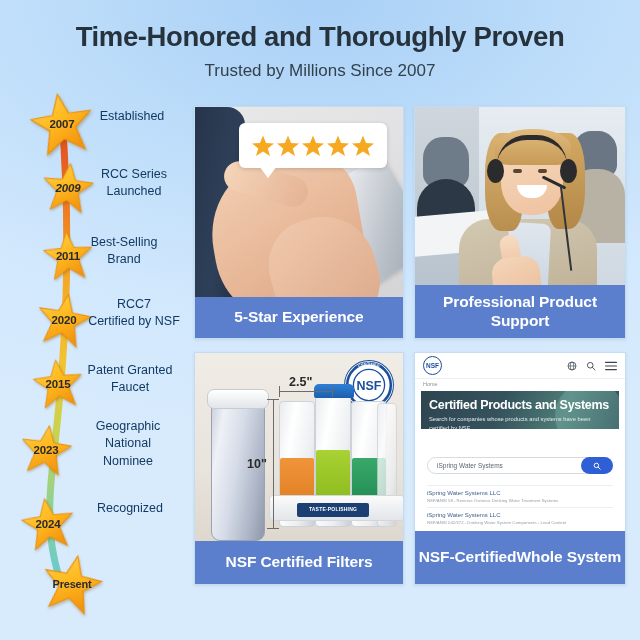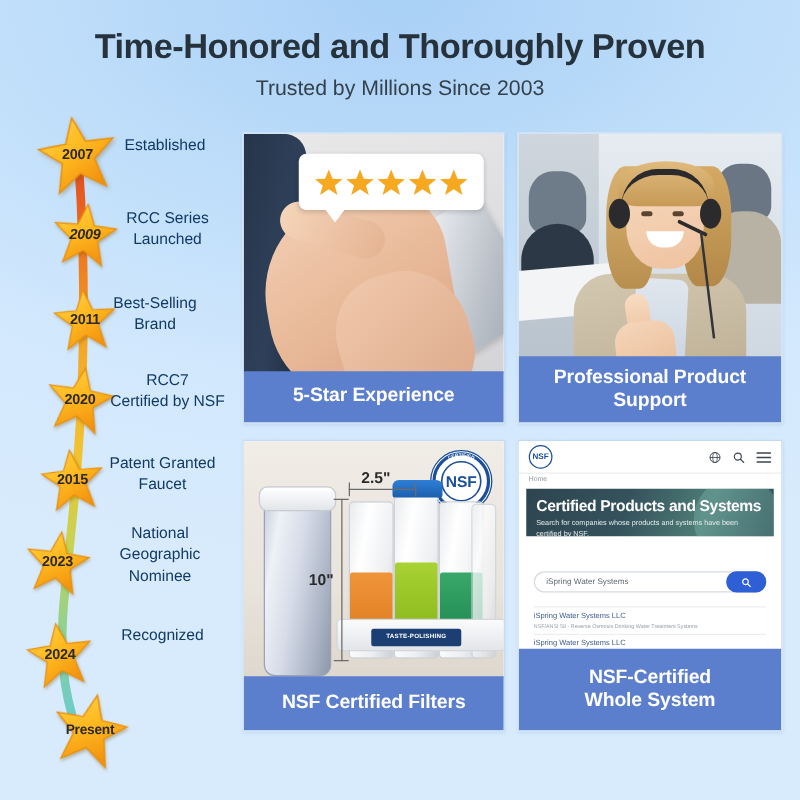--- a/index.html
+++ b/index.html
@@ -263,21 +263,21 @@
 </style>
 </head>
 <body>
 
 <div id="bg-gradient"></div>
 
 <div id="page">
 
   <div id="header">
     <div id="main-title">Time-Honored and Thoroughly Proven</div>
-    <div id="subtitle">Trusted by Millions Since 2003</div>
+    <div id="subtitle">Trusted by Millions Since 2007</div>
   </div>
 
   <div id="timeline">
 
     <svg id="timeline-path" viewBox="0 0 190 520">
       <defs>
         <linearGradient id="lineGrad" x1="0" y1="0" x2="0" y2="1">
           <stop offset="0%" stop-color="#e03b16"></stop>
           <stop offset="16%" stop-color="#ef6a14"></stop>
           <stop offset="34%" stop-color="#f5a41b"></stop>
@@ -360,22 +360,22 @@
     </div>
 
     <div class="tl-node">
       <div class="tl-star" style="left:14px; top:318px; transform:rotate(8deg) scale(0.82);">
         <svg viewBox="0 0 64 64">
             <path d="M32 2 L40 22 L62 23 L45 37 L51 60 L32 47 L13 60 L19 37 L2 23 L24 22 Z" fill="url(#starGrad)" stroke="#e9900d" stroke-width="1.2"></path>
           </svg>
       </div>
       <div class="tl-year" style="left:14px; top:318px;">2023</div>
       <div class="tl-label c" style="left:72px; top:318px; width:112px;">
+        <div>Geographic</div>
         <div>National</div>
-        <div>Geographic</div>
         <div>Nominee</div>
       </div>
     </div>
 
     <div class="tl-node">
       <div class="tl-star" style="left:16px; top:392px; transform:rotate(-8deg) scale(0.84);">
         <svg viewBox="0 0 64 64">
             <path d="M32 2 L40 22 L62 23 L45 37 L51 60 L32 47 L13 60 L19 37 L2 23 L24 22 Z" fill="url(#starGrad)" stroke="#e9900d" stroke-width="1.2"></path>
           </svg>
       </div>
@@ -550,19 +550,19 @@
       <div class="n4-res" style="top:132px;">
         <div class="n4-res-t">iSpring Water Systems LLC</div>
         <div class="n4-res-s">NSF/ANSI 58 - Reverse Osmosis Drinking Water Treatment Systems</div>
       </div>
       <div class="n4-res" style="top:154px;">
         <div class="n4-res-t">iSpring Water Systems LLC</div>
         <div class="n4-res-s">NSF/ANSI 042/372 - Drinking Water System Components - Lead Content</div>
       </div>
     </div>
 
-    <div class="card-label two" style="height:65px; flex-direction:column;">
+    <div class="card-label two" style="height:53px; flex-direction:row;">
       <span>NSF-Certified</span>
       <span>Whole System</span>
     </div>
   </div>
 
 </div>
 
 </body></html>

